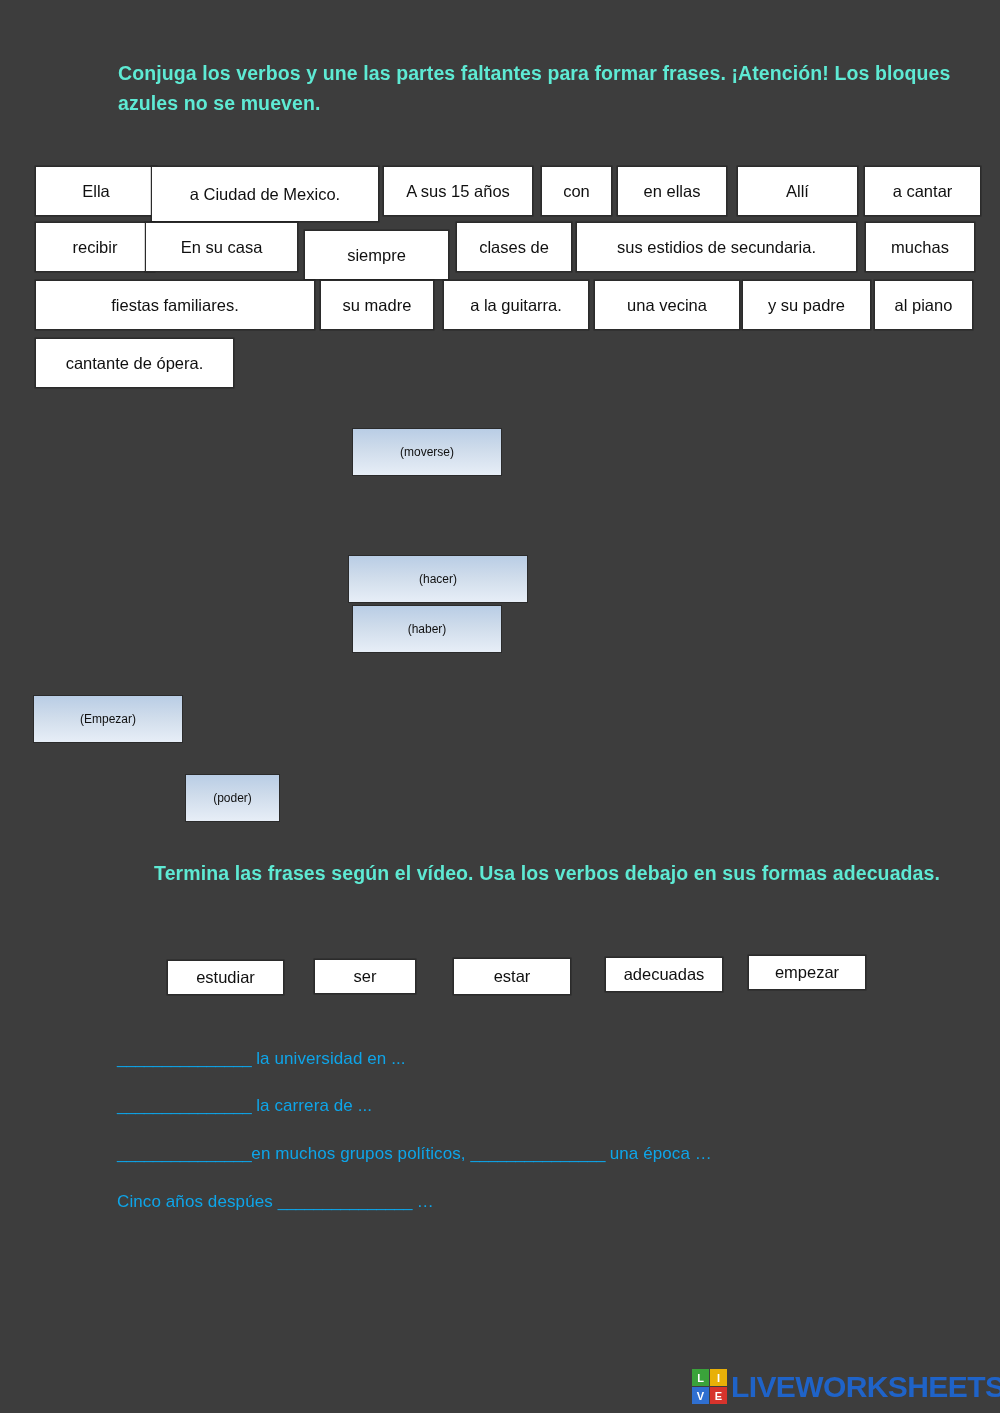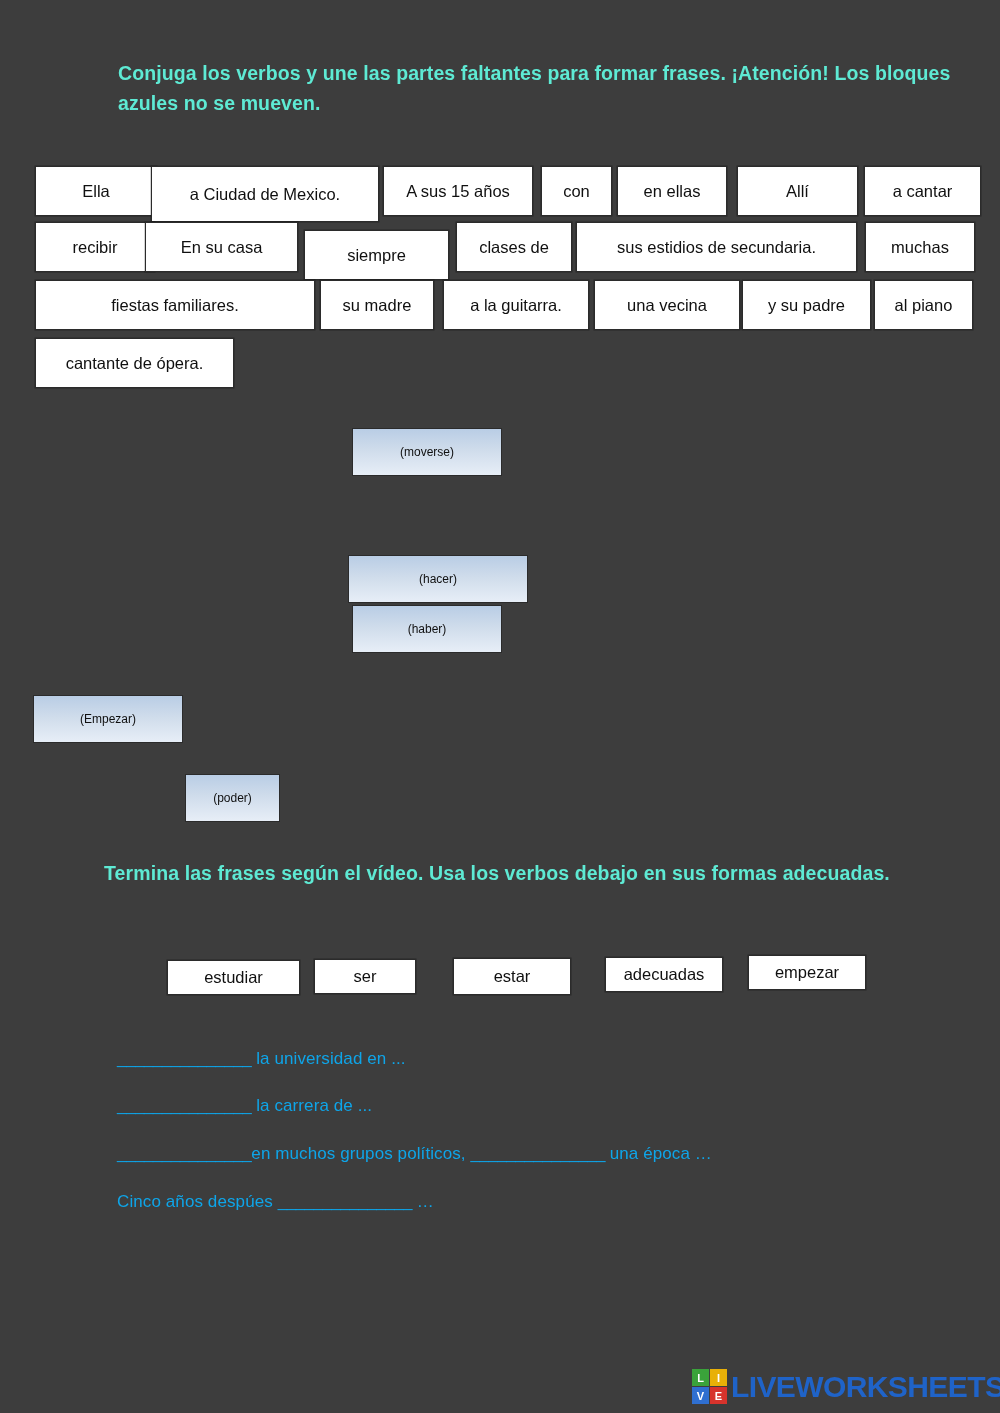--- a/index.html
+++ b/index.html
@@ -20,21 +20,21 @@
   
   .heading {
     position: absolute;
     font-weight: bold;
     font-size: 19.5px;
     line-height: 30px;
     color: #5eead4;
     letter-spacing: 0.1px;
   }
   #heading-1 { left: 118px; top: 58px; width: 840px; }
-  #heading-2 { left: 104px; top: 858px; width: 820px; }
+  #heading-2 { left: 120px; top: 858px; width: 820px; text-align: right; }
 
   
   .word-box {
     position: absolute;
     background: #ffffff;
     border: 1.5px solid #2b2b2b;
     color: #101010;
     font-size: 16.5px;
     display: flex;
     align-items: center;
@@ -137,21 +137,21 @@
     <div class="verb-block" style="left: 352px; top: 428px; width: 150px; height: 48px;">(moverse)</div>
     <div class="verb-block" style="left: 348px; top: 518px; width: 180px; height: 48px; margin-top: 37px;">(hacer)</div>
     <div class="verb-block" style="left: 352px; top: 605px; width: 150px; height: 48px;">(haber)</div>
     <div class="verb-block" style="left: 33px; top: 695px; width: 150px; height: 48px;">(Empezar)</div>
     <div class="verb-block" style="left: 185px; top: 774px; width: 95px; height: 48px;">(poder)</div>
   </div>
 
 <div class="heading" id="heading-2">Termina las frases según el vídeo. Usa los verbos debajo en sus formas adecuadas.</div>
 
 <div id="verb-options">
-    <div class="word-box" style="left: 167px; top: 960px; width: 133px; height: 35px;">estudiar</div>
+    <div class="word-box" style="left: 167px; top: 960px; width: 117px; height: 35px;">estudiar</div>
     <div class="word-box" style="left: 314px; top: 959px; width: 102px; height: 35px;">ser</div>
     <div class="word-box" style="left: 453px; top: 958px; width: 118px; height: 37px;">estar</div>
     <div class="word-box" style="left: 605px; top: 957px; width: 118px; height: 35px;">adecuadas</div>
     <div class="word-box" style="left: 748px; top: 955px; width: 118px; height: 35px;">empezar</div>
   </div>
 
 <div id="sentences">
     <div class="sentence" style="left: 117px; top: 1049px;"><span class="blank">_______________</span><span> la universidad en ...</span></div>
     <div class="sentence" style="left: 117px; top: 1096px;"><span class="blank">_______________</span><span> la carrera de ...</span></div>
     <div class="sentence" style="left: 117px; top: 1144px;"><span class="blank">_______________</span><span>en muchos grupos políticos, </span><span class="blank">_______________</span><span> una época …</span></div>

